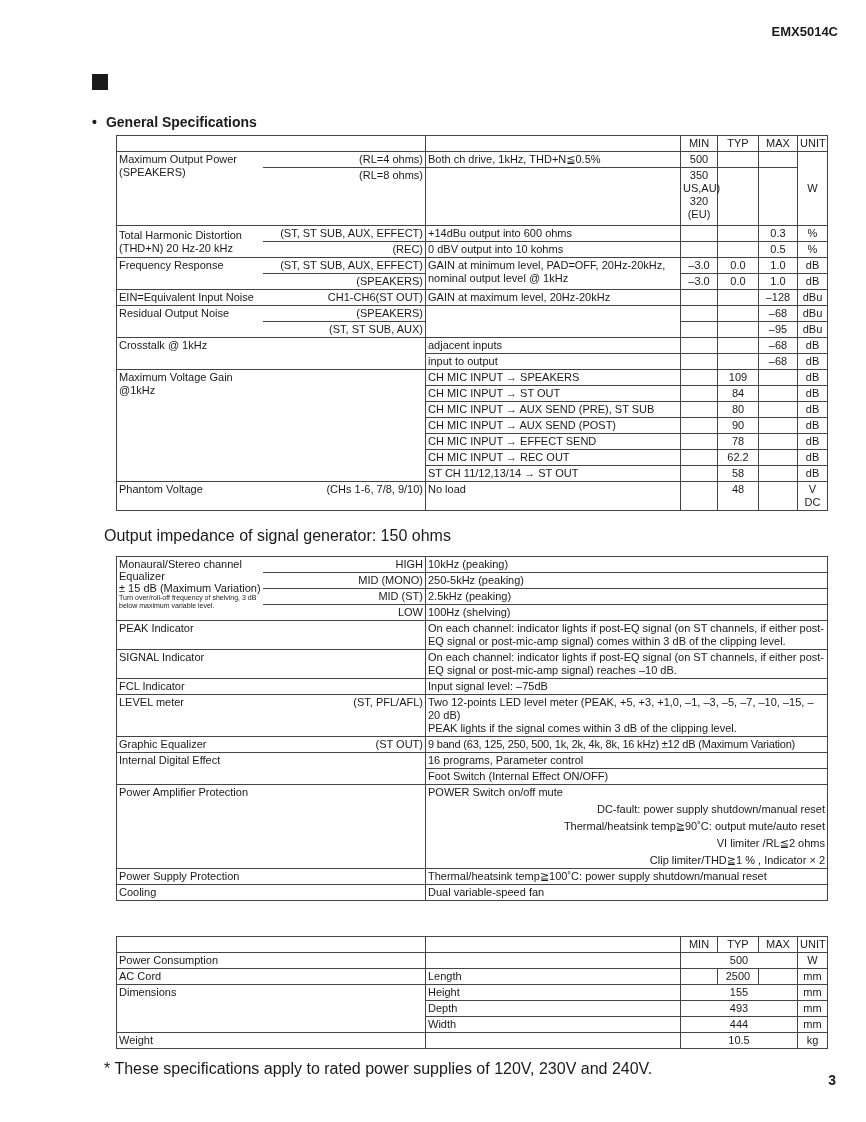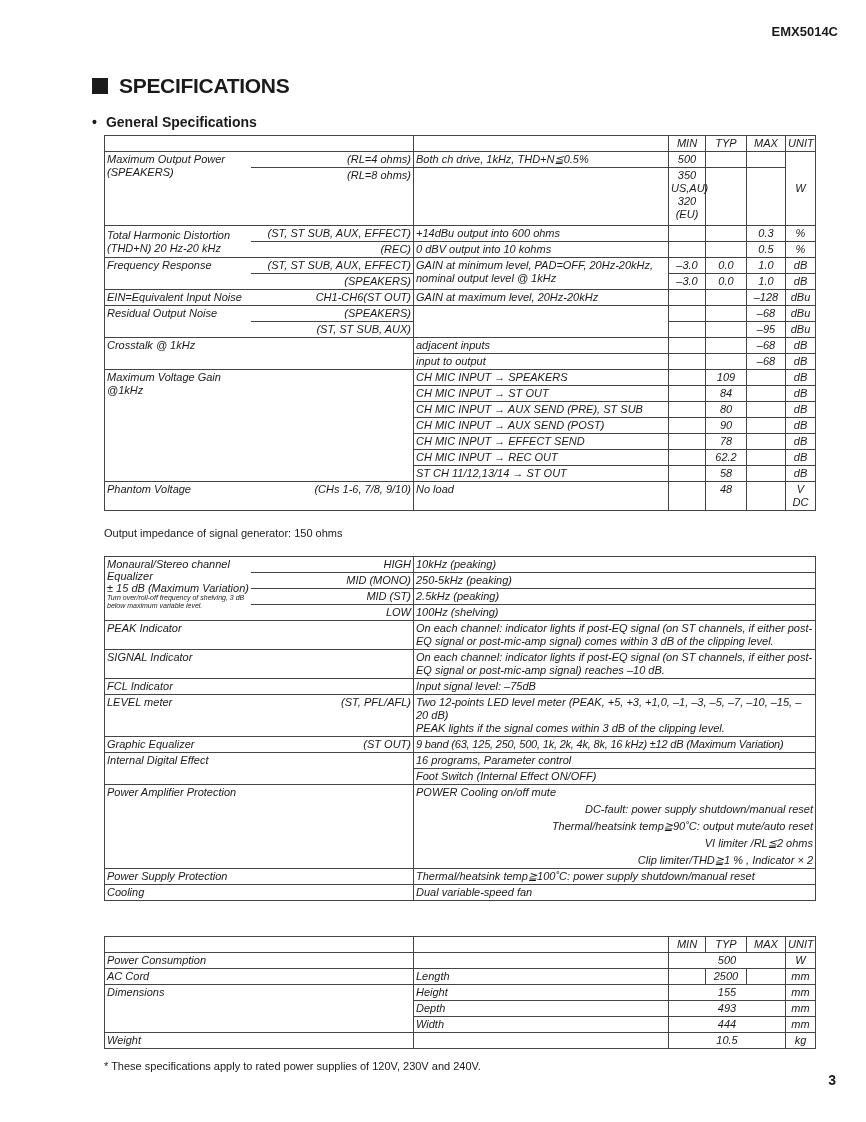--- a/index.html
+++ b/index.html
@@ -2,40 +2,39 @@
 <html><head>
 <meta charset="utf-8">
 <style>
   html, body { margin:0; padding:0; background:#fff; }
   body { width:866px; height:1122px; position:relative; font-family:"Liberation Sans", sans-serif; color:#1a1a1a; overflow:hidden; }
   .model { position:absolute; right:28px; top:24px; font-weight:bold; font-size:13px;margin-left:40px; }
   .h1 { position:absolute; left:92px; top:74px; font-weight:bold; font-size:21px; letter-spacing:-0.3px; display:flex; align-items:center; }
   .h1 .sq { width:16px; height:16px; background:#1a1a1a; margin-right:11px; display:inline-block; }
   .h2 { position:absolute; left:92px; top:114px; font-weight:bold; font-size:14px; }
   .h2 .bul { margin-right:9px; }
-  table { position:absolute; left:104px; border-collapse:collapse; font-size:11px; line-height:13px; table-layout:fixed;font-style:italic; }
+  table { position:absolute; left:116px; border-collapse:collapse; font-size:11px; line-height:13px; table-layout:fixed; }
   td { border:1px solid #444; padding:1px 2px; vertical-align:top; }
   td.c { text-align:center; }
   td.r { text-align:right; }
   td.vm { vertical-align:middle; }
   .nbl { border-left:none; }
   .nbr { border-right:none; }
   .nbt { border-top:none;text-align:right; }
   .nbb { border-bottom:none; }
   .tiny { font-size:7px; line-height:8px; display:block; }
-  .note { position:absolute; left:104px; font-size:11px; }
+  .note { position:absolute; left:104px; font-size:16px; }
   .pagenum { position:absolute; right:30px; top:1072px; font-weight:bold; font-size:14px; }
 </style>
 </head>
 <body>
 
 <div class="model">EMX5014C</div>
 <div class="h1">
     <span class="sq"></span>
-    <span>SPECIFICATIONS</span>
   </div>
 <div class="h2"><span class="bul">•</span><span>General Specifications</span></div>
 
 <table style="top:135px; width:711px;">
   <colgroup>
       <col style="width:146px">
       <col style="width:163px">
       <col style="width:255px">
       <col style="width:37px">
       <col style="width:41px">
@@ -251,21 +250,21 @@
   </tr>
   <tr>
     <td rowspan="2" colspan="2">Internal Digital Effect</td>
     <td>16 programs, Parameter control</td>
   </tr>
   <tr>
     <td>Foot Switch (Internal Effect ON/OFF)</td>
   </tr>
   <tr>
     <td rowspan="5" colspan="2">Power Amplifier Protection</td>
-    <td class="nbb">POWER Cooling on/off mute</td>
+    <td class="nbb">POWER Switch on/off mute</td>
   </tr>
   <tr>
         <td class="nbt nbb" style="padding-top:3px">DC-fault: power supply shutdown/manual reset</td>
       </tr>
   <tr>
         <td class="nbt nbb" style="padding-top:3px">Thermal/heatsink temp≧90˚C: output mute/auto reset</td>
       </tr>
   <tr>
         <td class="nbt nbb" style="padding-top:3px">VI limiter /RL≦2 ohms</td>
       </tr>

